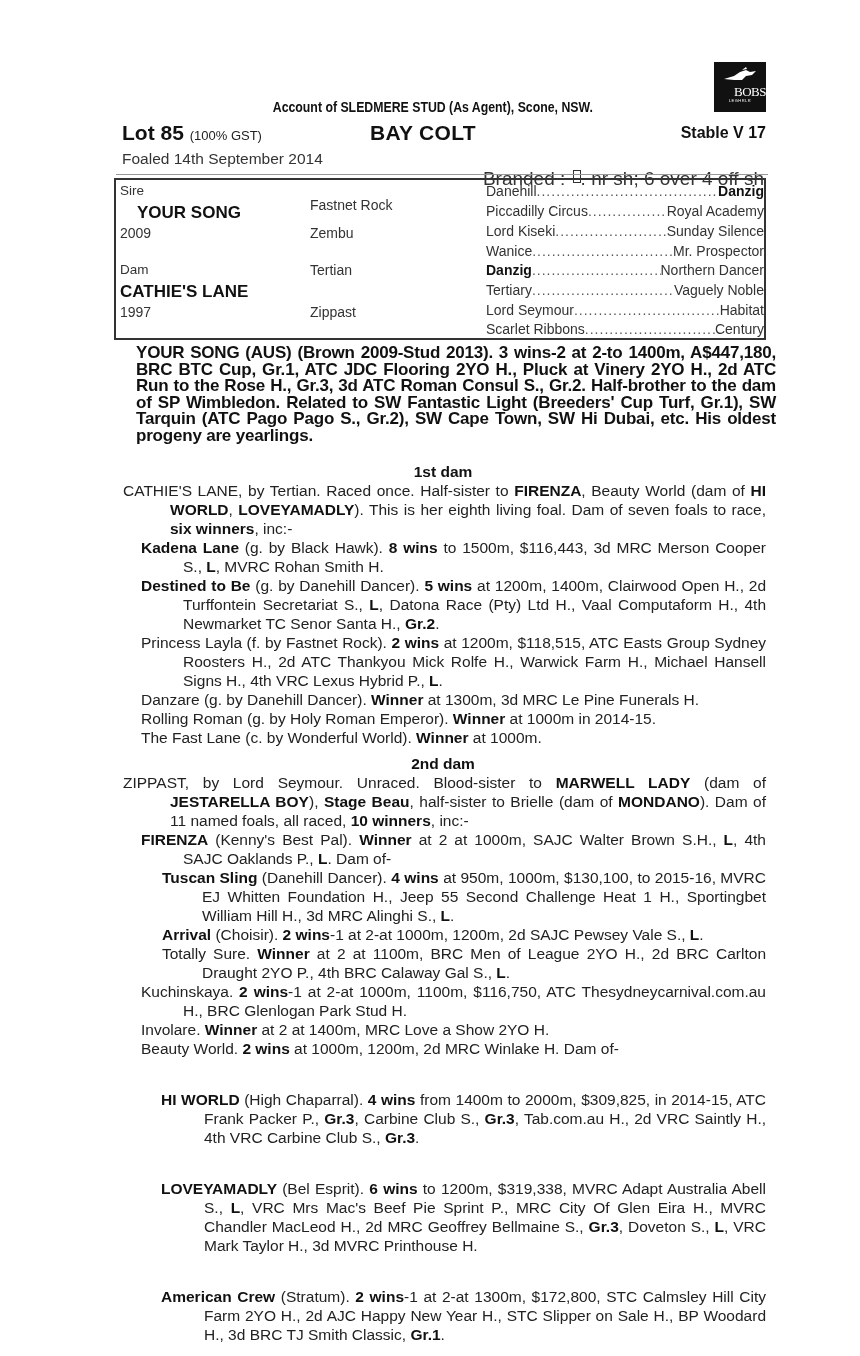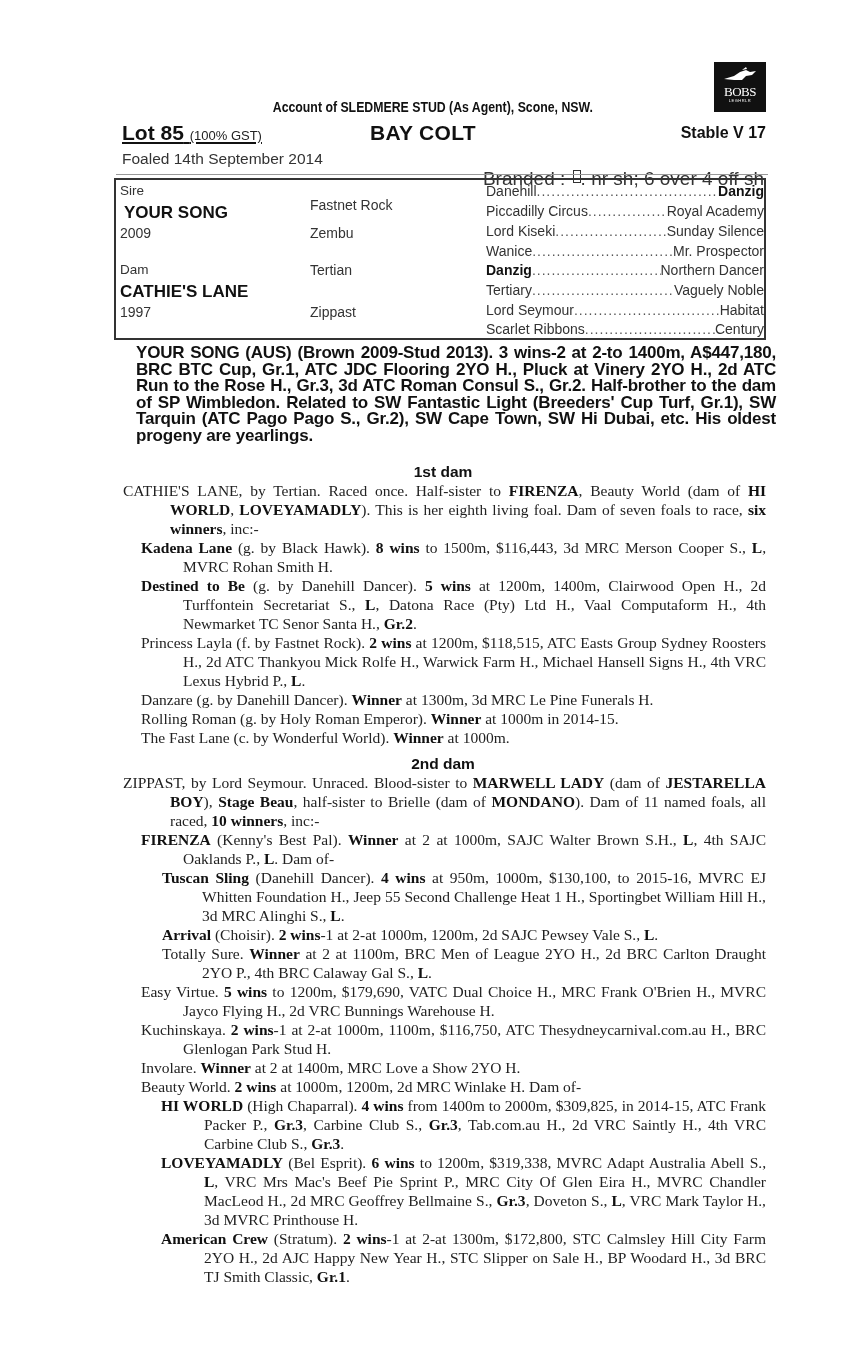--- a/index.html
+++ b/index.html
@@ -1,25 +1,25 @@
 <!DOCTYPE html>
 <html><head>
   <meta charset="utf-8">
   <style>
     html, body { margin: 0; padding: 0; background: #ffffff; }
     body { width: 860px; height: 1356px; position: relative; overflow: hidden; color: #111; font-family: "Liberation Sans", sans-serif; }
 
     .logo { position: absolute; left: 714px; top: 62px; width: 52px; height: 50px; background: #111; color: #fff; text-align: center; }
     .logo .bird { display: block; height: 20px; margin-top: 4px; }
-    .logo .brand { display: block; font-family: "Liberation Serif", serif; font-size: 13px; line-height: 12px; letter-spacing: -0.5px; }
+    .logo .brand { display: block; font-family: "Liberation Serif", serif; font-size: 13px; line-height: 12px; letter-spacing: -0.5px; text-align: right; }
     .logo .sub { display: block; font-size: 4px; line-height: 6px; letter-spacing: 0.5px; }
 
     .account { position: absolute; left: 120px; top: 98px; width: 640px; text-align: center; font-family: "Liberation Sans", sans-serif; font-weight: bold; font-size: 15px; transform: scaleX(0.82); transform-origin: 280px 0; letter-spacing: 0; }
     .lotline { position: absolute; left: 122px; top: 121px; width: 644px; height: 26px; }
-    .lot { position: absolute; left: 0; top: 0; font-weight: 900; font-size: 21px; text-decoration: underline; }
+    .lot { position: absolute; left: 0; top: 0; font-weight: 900; font-size: 21px; }
     .lot .gst { font-weight: normal; font-size: 13px; color: #222; }
     .sex { position: absolute; left: 248px; top: 0; font-weight: 900; font-size: 21px; letter-spacing: 0.3px; }
     .stable { position: absolute; right: 0; top: 3px; font-weight: 900; font-size: 16px; }
     .foaled { position: absolute; left: 122px; top: 150px; font-size: 15.5px; color: #333; }
     .branded { position: absolute; right: 96px; top: 168px; font-size: 19px; color: #333; }
     .brand-mark { display: inline-block; border: 1px solid #333; width: 6px; height: 11px; position: relative; top: -2px; margin-left: 2px; }
     .hr-top { position: absolute; left: 116px; top: 174px; width: 652px; border-top: 1px solid #999; }
 
     .pedigree { position: absolute; left: 114px; top: 178px; width: 652px; height: 162px; border: 2px solid #333; box-sizing: border-box; }
     .ped-cell { position: absolute; font-size: 14px; color: #333; white-space: nowrap; }
@@ -29,25 +29,25 @@
     .ped-row .l { flex: 0 0 auto; }
     .ped-row .dots { flex: 1 1 auto; overflow: hidden; letter-spacing: 1px; color: #555; }
     .ped-row .dots::before { content: "........................................................................................................"; }
     .ped-row .r { flex: 0 0 auto; }
     .b { font-weight: 900; color: #111; }
 
     .sire-notes { position: absolute; left: 136px; top: 345px; width: 640px; font-weight: 900; font-size: 17px; line-height: 16.5px; text-align: justify; letter-spacing: -0.2px; color: #111; }
 
     .body { position: absolute; left: 120px; width: 646px; font-size: 15.5px; line-height: 19px; color: #222; }
     .sec-head { font-weight: 900; font-size: 15.5px; color: #111; margin: 0; text-align: center; }
-    .p { text-align: justify; margin: 0; font-family: Liberation Serif, serif; }
+    .p { text-align: justify; margin: 0; }
     .i0 { padding-left: 50px; text-indent: -47px; }
     .i1 { padding-left: 63px; text-indent: -42px; }
     .i2 { padding-left: 82px; text-indent: -40px; }
-    .i3 { padding-left: 84px; text-indent: -43px; }
+    .i3 { padding-left: 84px; text-indent: -43px; margin-top: 32px; }
     .bb { font-weight: 900; color: #111; }
   </style>
 </head>
 <body>
 
 <div class="logo">
   <span class="bird">
     <svg width="40" height="20" viewBox="0 0 40 20">
         <path d="M4 13 L14 10 L20 6 L26 4 L30 6 L36 5 L32 9 L26 10 L22 14 L14 14 Z" fill="#fff"></path>
         <path d="M22 4 L26 1 L27 3 Z" fill="#fff"></path>
@@ -65,21 +65,21 @@
 </div>
 <div class="foaled">Foaled 14th September 2014</div>
 <div class="branded">
   <span>Branded :</span>
   <span class="brand-mark"></span><span>. nr sh; 6 over 4 off sh</span>
 </div>
 <div class="hr-top"></div>
 
 <div class="pedigree">
   <div class="ped-cell ped-label" style="left:4px;top:3px">Sire</div>
-  <div class="ped-cell ped-name" style="left:8px;top:23px">YOUR SONG</div>
+  <div class="ped-cell ped-name" style="left:21px;top:23px">YOUR SONG</div>
   <div class="ped-cell" style="left:4px;top:45px">2009</div>
   <div class="ped-cell ped-label" style="left:4px;top:82px">Dam</div>
   <div class="ped-cell ped-name" style="left:4px;top:102px">CATHIE'S LANE</div>
   <div class="ped-cell" style="left:4px;top:124px">1997</div>
 
   <div class="ped-cell" style="left:194px;top:17px">Fastnet Rock</div>
   <div class="ped-cell" style="left:194px;top:45px">Zembu</div>
   <div class="ped-cell" style="left:194px;top:82px">Tertian</div>
   <div class="ped-cell" style="left:194px;top:124px">Zippast</div>
 
@@ -142,21 +142,20 @@
 <div class="body" style="top:754px">
   <p class="sec-head">2nd dam</p>
   <p class="p i0"><span>ZIPPAST, by Lord Seymour. Unraced. Blood-sister to </span><span class="bb">MARWELL LADY</span><span> (dam of </span><span class="bb">JESTARELLA BOY</span><span>), </span><span class="bb">Stage Beau</span><span>, half-sister to Brielle (dam of </span><span class="bb">MONDANO</span><span>). Dam of 11 named foals, all raced, </span><span class="bb">10 winners</span><span>, inc:-</span></p>
 
   <p class="p i1"><span class="bb">FIRENZA</span><span> (Kenny's Best Pal). </span><span class="bb">Winner</span><span> at 2 at 1000m, SAJC Walter Brown S.H., </span><span class="bb">L</span><span>, 4th SAJC Oaklands P., </span><span class="bb">L</span><span>. Dam of-</span></p>
 
   <p class="p i2"><span class="bb">Tuscan Sling</span><span> (Danehill Dancer). </span><span class="bb">4 wins</span><span> at 950m, 1000m, $130,100, to 2015-16, MVRC EJ Whitten Foundation H., Jeep 55 Second Challenge Heat 1 H., Sportingbet William Hill H., 3d MRC Alinghi S., </span><span class="bb">L</span><span>.</span></p>
   <p class="p i2"><span class="bb">Arrival</span><span> (Choisir). </span><span class="bb">2 wins</span><span>-1 at 2-at 1000m, 1200m, 2d SAJC Pewsey Vale S., </span><span class="bb">L</span><span>.</span></p>
   <p class="p i2"><span>Totally Sure</span><span>. </span><span class="bb">Winner</span><span> at 2 at 1100m, BRC Men of League 2YO H., 2d BRC Carlton Draught 2YO P., 4th BRC Calaway Gal S., </span><span class="bb">L</span><span>.</span></p>
 
-  <p class="p i1"><span>Easy Virtue</span><span>. </span><span class="bb">5 wins</span><span> to 1200m, $179,690, VATC Dual Choice H., MRC Frank O'Brien H., MVRC Jayco Flying H., 2d VRC Bunnings Warehouse H.</span></p>
   <p class="p i1"><span>Kuchinskaya</span><span>. </span><span class="bb">2 wins</span><span>-1 at 2-at 1000m, 1100m, $116,750, ATC Thesydneycarnival.com.au H., BRC Glenlogan Park Stud H.</span></p>
   <p class="p i1"><span>Involare</span><span>. </span><span class="bb">Winner</span><span> at 2 at 1400m, MRC Love a Show 2YO H.</span></p>
   <p class="p i1"><span>Beauty World</span><span>. </span><span class="bb">2 wins</span><span> at 1000m, 1200m, 2d MRC Winlake H. Dam of-</span></p>
 
   <p class="p i3"><span class="bb">HI WORLD</span><span> (High Chaparral). </span><span class="bb">4 wins</span><span> from 1400m to 2000m, $309,825, in 2014-15, ATC Frank Packer P., </span><span class="bb">Gr.3</span><span>, Carbine Club S., </span><span class="bb">Gr.3</span><span>, Tab.com.au H., 2d VRC Saintly H., 4th VRC Carbine Club S., </span><span class="bb">Gr.3</span><span>.</span></p>
   <p class="p i3"><span class="bb">LOVEYAMADLY</span><span> (Bel Esprit). </span><span class="bb">6 wins</span><span> to 1200m, $319,338, MVRC Adapt Australia Abell S., </span><span class="bb">L</span><span>, VRC Mrs Mac's Beef Pie Sprint P., MRC City Of Glen Eira H., MVRC Chandler MacLeod H., 2d MRC Geoffrey Bellmaine S., </span><span class="bb">Gr.3</span><span>, Doveton S., </span><span class="bb">L</span><span>, VRC Mark Taylor H., 3d MVRC Printhouse H.</span></p>
   <p class="p i3"><span class="bb">American Crew</span><span> (Stratum). </span><span class="bb">2 wins</span><span>-1 at 2-at 1300m, $172,800, STC Calmsley Hill City Farm 2YO H., 2d AJC Happy New Year H., STC Slipper on Sale H., BP Woodard H., 3d BRC TJ Smith Classic, </span><span class="bb">Gr.1</span><span>.</span></p>
 </div>
 
 </body></html>

